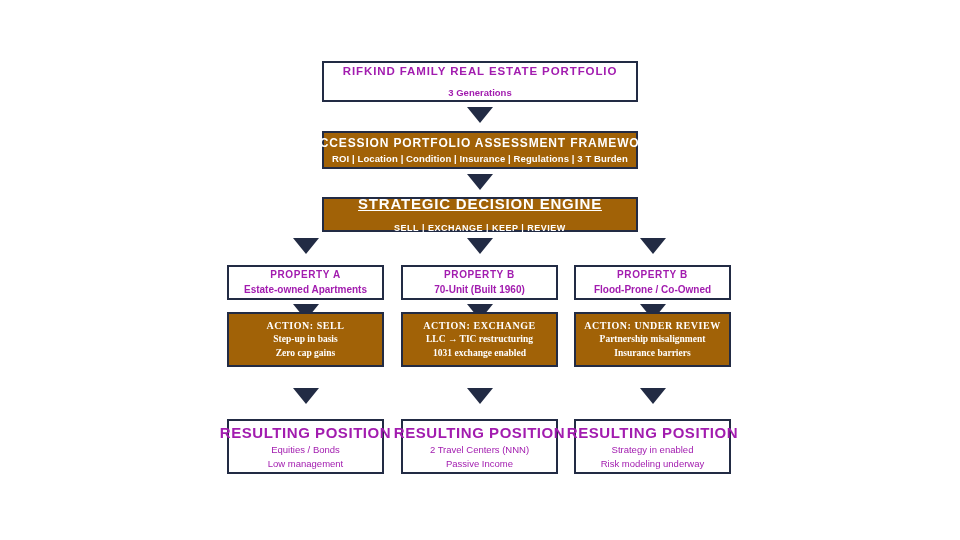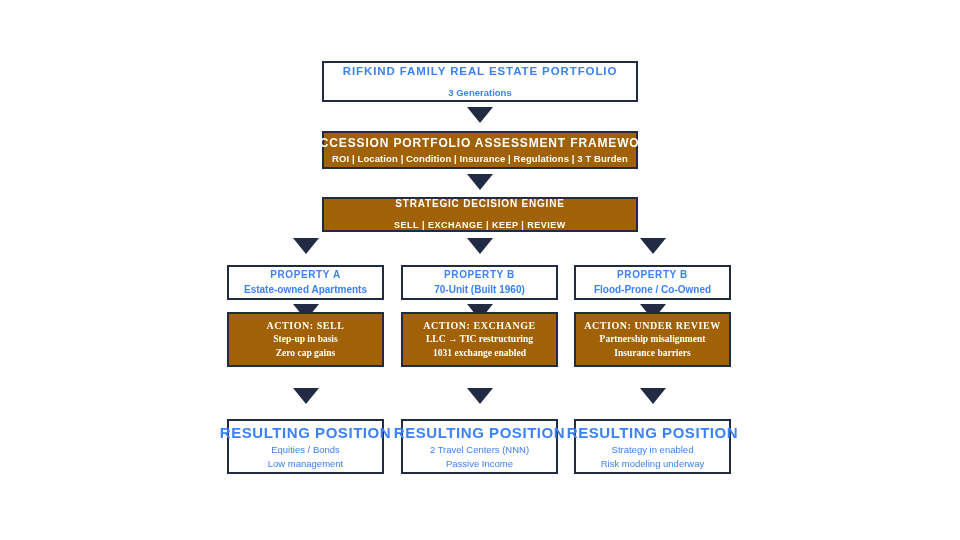--- a/index.html
+++ b/index.html
@@ -29,21 +29,21 @@
     display: flex;
     flex-direction: column;
     align-items: center;
     justify-content: center;
     text-align: center;
     line-height: 1.22;
   }
   .node.outline {
     background: #ffffff;
     border: 2px solid #222b44;
-    color: #3b82f6;
+    color: #a21caf;
   }
   .node.filled {
     background: #a16207;
     border: 2px solid #222b44;
     color: #ffffff;
   }
   .node .title {
     font-weight: bold;
     letter-spacing: 0.45px;
     white-space: nowrap;
@@ -57,21 +57,21 @@
   .n-root .title { font-size: 11.5px; letter-spacing: 0.9px; }
   .n-root .sub { font-size: 9.5px; font-weight: bold; margin-top: 9px; }
 
   
   .n-framework { left: 322px; top: 131px; width: 316px; height: 38px; }
   .n-framework .title { font-size: 12px; letter-spacing: 0.85px; }
   .n-framework .sub { font-size: 9.5px; font-weight: bold; margin-top: 2px; letter-spacing: 0.1px; }
 
   
   .n-engine { left: 322px; top: 197px; width: 316px; height: 35px; }
-  .n-engine .title { font-size: 10px; letter-spacing: 0.8px; }
+  .n-engine .title { font-size: 15px; letter-spacing: 0.8px; text-decoration: underline; }
   .n-engine .sub { font-size: 9px; font-weight: bold; margin-top: 10px; letter-spacing: 0.5px; }
 
   
   .n-prop { top: 265px; width: 157px; height: 35px; }
   .n-prop .title { font-size: 10px; letter-spacing: 0.6px; }
   .n-prop .sub { font-size: 10px; font-weight: bold; margin-top: 2px; text-align: center; }
   .col-1 { left: 227px; }
   .col-2 { left: 401px; }
   .col-3 { left: 574px; }
 

